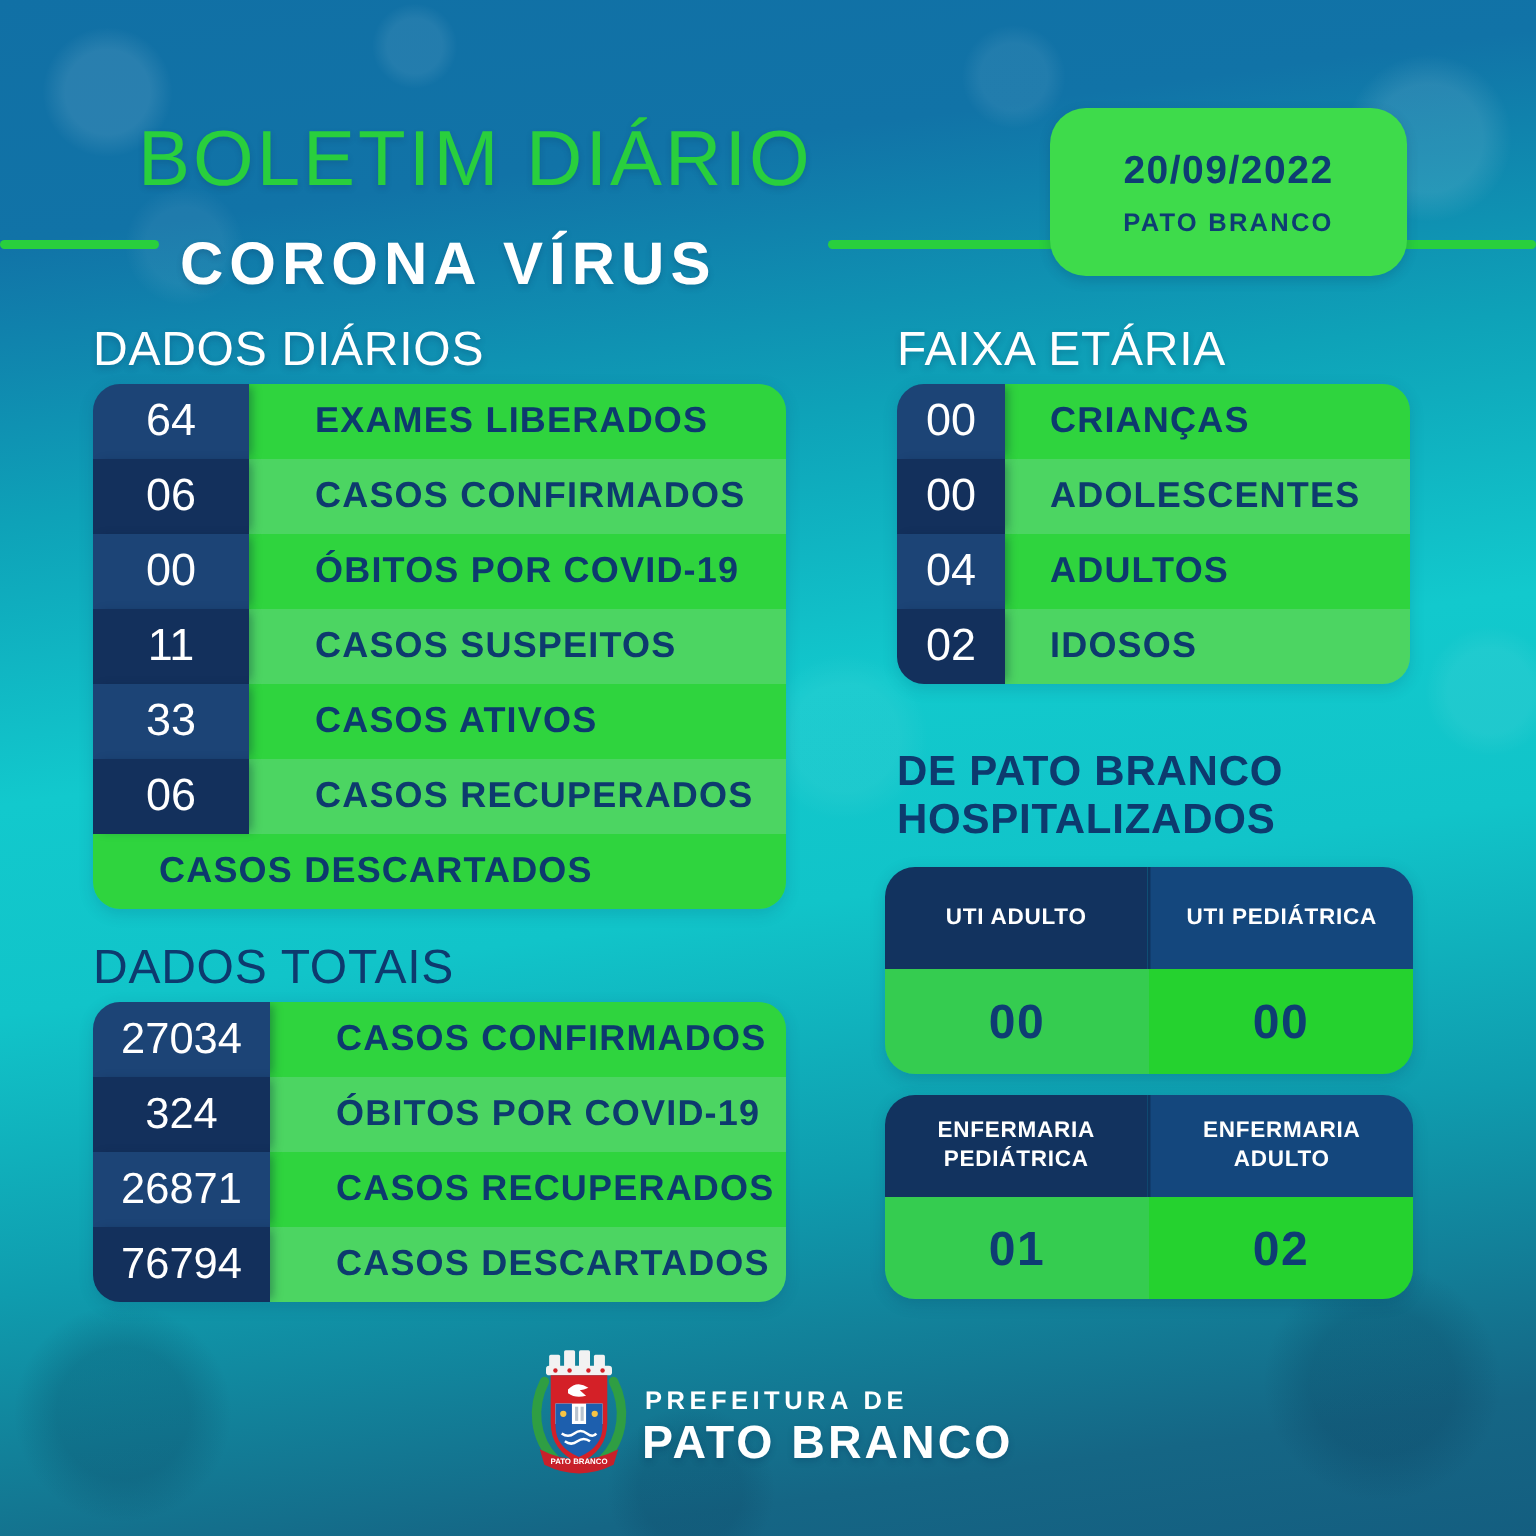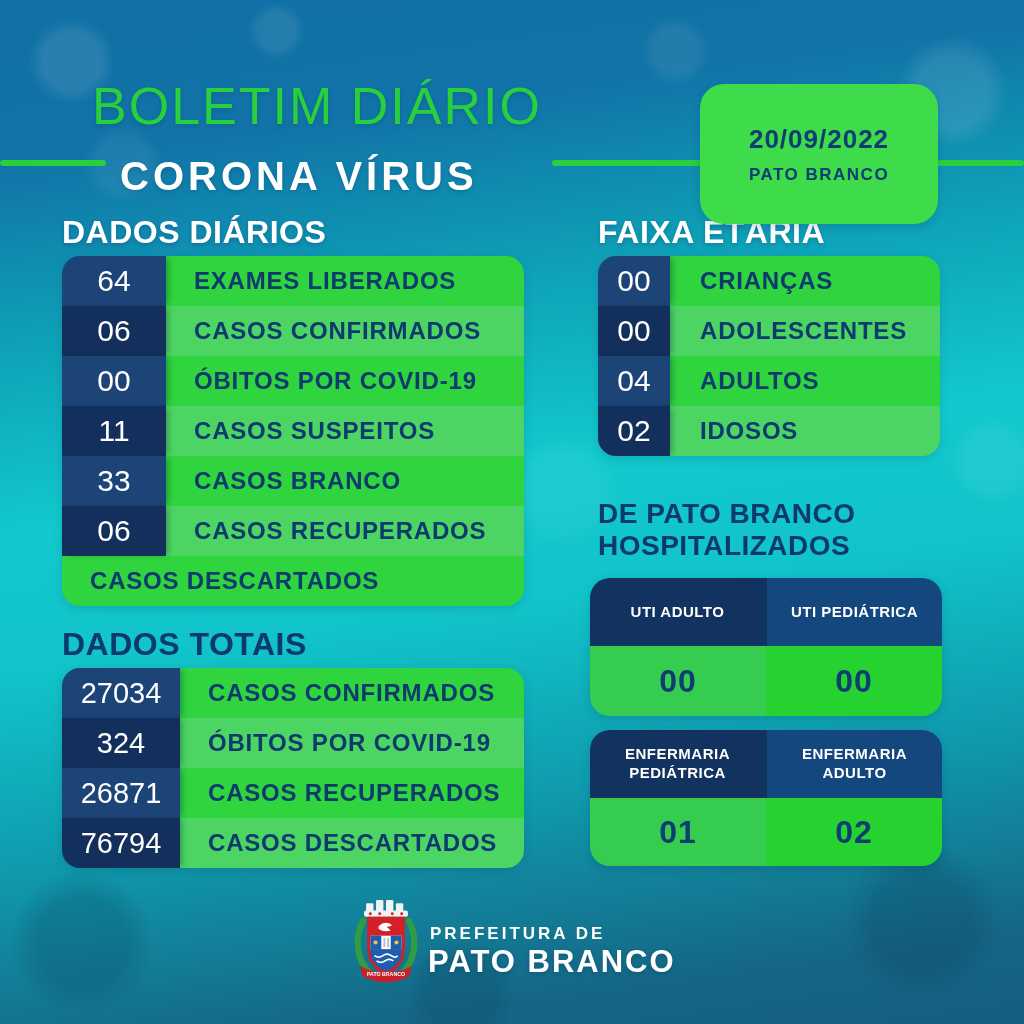--- a/index.html
+++ b/index.html
@@ -25,36 +25,36 @@
       radial-gradient(circle 120px at 90% 90%, rgba(8,48,78,0.20) 0 40%, transparent 66%);
   }
   .abs{position:absolute;}
   
   .title{left:92px; top:76px; font-size:52px; font-weight:400; letter-spacing:2px; color:#29cf3d; text-shadow:0 2px 4px rgba(0,40,80,.18);}
   .subtitle{left:120px; top:134px; font-size:40px; font-weight:800; letter-spacing:4px; color:#ffffff; text-shadow:0 2px 4px rgba(0,40,80,.22);margin-top:20px;}
   .gline{top:160px; height:6px; background:#29cf3d; border-radius:3px;}
   .gline.left{left:0; width:106px;}
   .gline.right{left:552px; width:472px; z-index:1;}
   .badge{
-    left:700px; top:84px; width:238px; height:140px; z-index:2;
+    left:700px; top:72px; width:238px; height:112px; z-index:2;
     background:#3edb4b; border-radius:24px;
     display:flex; flex-direction:column; align-items:center; justify-content:center; gap:10px;
     box-shadow:0 3px 8px rgba(0,40,80,.18);
   }
   .badge-date{font-size:26px; font-weight:800; color:#0e3d73; letter-spacing:1px;}
   .badge-city{font-size:17px; font-weight:800; color:#0e3d73; letter-spacing:1.5px;}
   
-  .sec-h{font-size:32px; font-weight:700; letter-spacing:.5px;text-align:right;}
+  .sec-h{font-size:32px; font-weight:400; letter-spacing:.5px;text-align:right;}
   .sec-h.white{color:#ffffff; text-shadow:0 2px 4px rgba(0,40,80,.25);}
   .sec-h.navy{color:#0d3a6e;}
   
   .dtable{border-radius:18px; overflow:hidden; box-shadow:0 3px 10px rgba(0,40,80,.15);}
   .trow{display:flex; height:50px;}
   .num{display:flex; align-items:center; justify-content:center; font-size:30px; font-weight:400; color:#ffffff; flex:0 0 auto; z-index:1; box-shadow:4px 0 6px -2px rgba(0,25,55,.35);}
-  .lab{display:flex; align-items:center; flex:1 1 auto; padding-left:28px; font-size:24px; font-weight:800; color:#0d3a6e; letter-spacing:.8px;}
+  .lab{display:flex; align-items:center; flex:1 1 auto; padding-left:44px; font-size:24px; font-weight:800; color:#0d3a6e; letter-spacing:.8px;}
   .trow:nth-child(odd)  .num{background:#1c4476;}
   .trow:nth-child(even) .num{background:#13305c;}
   .trow:nth-child(odd)  .lab{background:#2fd43e;}
   .trow:nth-child(even) .lab{background:#4cd562;}
   .table-daily{left:62px; top:256px; width:462px;}
   .table-daily .num{width:104px;}
   .table-totals{left:62px; top:668px; width:462px;}
   .table-totals .num{width:118px; font-size:29px;}
   .table-age{left:598px; top:256px; width:342px;}
   .table-age .num{width:72px;}
@@ -114,21 +114,21 @@
     <div class="trow">
       <div class="num">00</div>
       <div class="lab">ÓBITOS POR COVID-19</div>
     </div>
     <div class="trow">
       <div class="num">11</div>
       <div class="lab">CASOS SUSPEITOS</div>
     </div>
     <div class="trow">
       <div class="num">33</div>
-      <div class="lab">CASOS BRANCO</div>
+      <div class="lab">CASOS ATIVOS</div>
     </div>
     <div class="trow">
       <div class="num">06</div>
       <div class="lab">CASOS RECUPERADOS</div>
     </div>
     <div class="trow">
       <div class="lab">CASOS DESCARTADOS</div>
     </div>
   </div>
 

